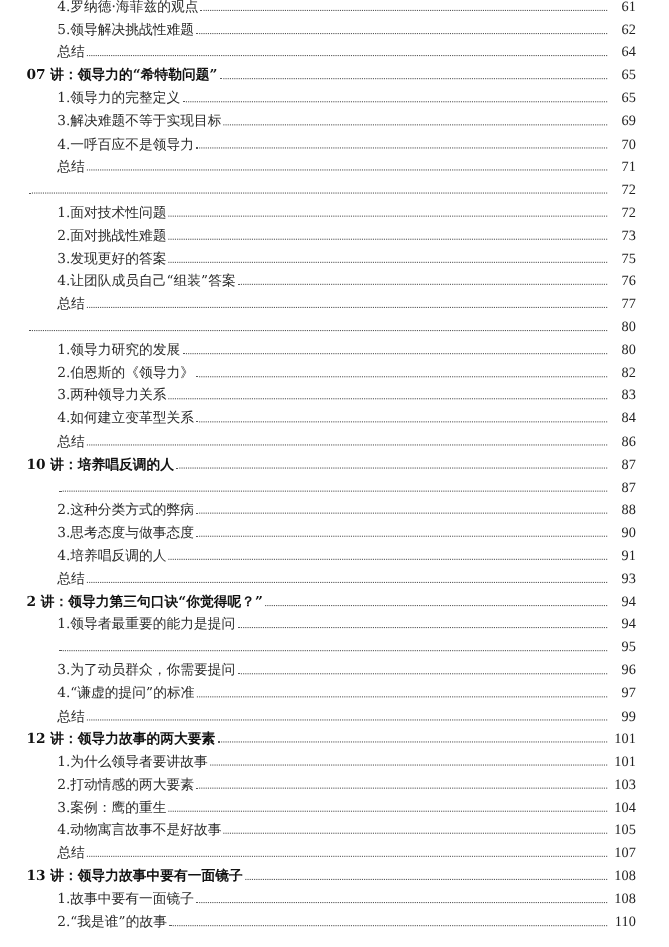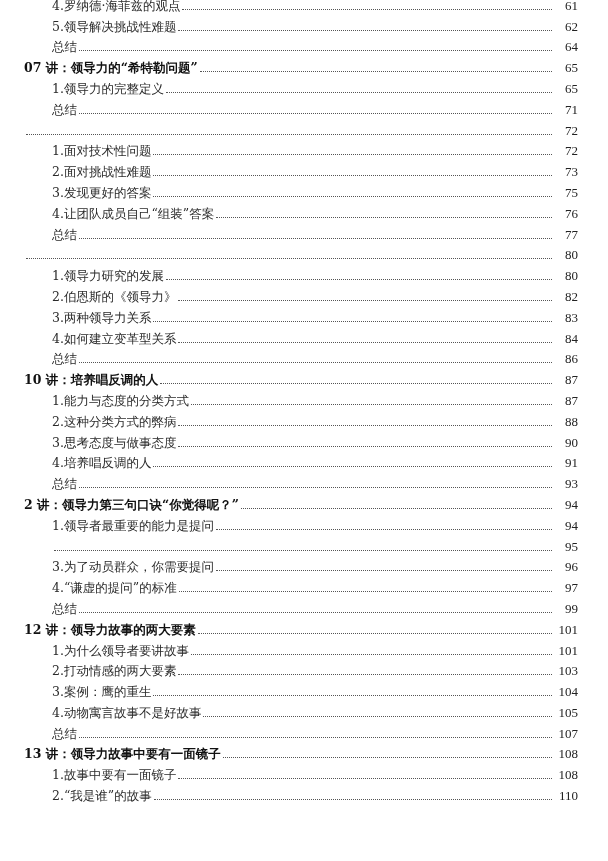--- a/index.html
+++ b/index.html
@@ -38,20 +38,30 @@
     <span class="title">07 讲：领导力的“希特勒问题”</span>
     <span class="leader"></span>
     <span class="page">65</span>
   </div>
     <div class="row section">
     <span class="title">1.领导力的完整定义</span>
     <span class="leader"></span>
     <span class="page">65</span>
   </div>
     <div class="row section">
+    <span class="title">3.解决难题不等于实现目标</span>
+    <span class="leader"></span>
+    <span class="page">69</span>
+  </div>
+    <div class="row section">
+    <span class="title">4.一呼百应不是领导力</span>
+    <span class="leader"></span>
+    <span class="page">70</span>
+  </div>
+    <div class="row section">
     <span class="title">总结</span>
     <span class="leader"></span>
     <span class="page">71</span>
   </div>
     <div class="row chapter">
     <span class="leader"></span>
     <span class="page">72</span>
   </div>
     <div class="row section">
     <span class="title">1.面对技术性问题</span>
@@ -106,21 +116,20 @@
     <span class="title">总结</span>
     <span class="leader"></span>
     <span class="page">86</span>
   </div>
     <div class="row chapter">
     <span class="title">10 讲：培养唱反调的人</span>
     <span class="leader"></span>
     <span class="page">87</span>
   </div>
     <div class="row section">
-    <span class="title">1.能力与态度的分类方式</span>
     <span class="leader"></span>
     <span class="page">87</span>
   </div>
     <div class="row section">
     <span class="title">2.这种分类方式的弊病</span>
     <span class="leader"></span>
     <span class="page">88</span>
   </div>
     <div class="row section">
     <span class="title">3.思考态度与做事态度</span>

